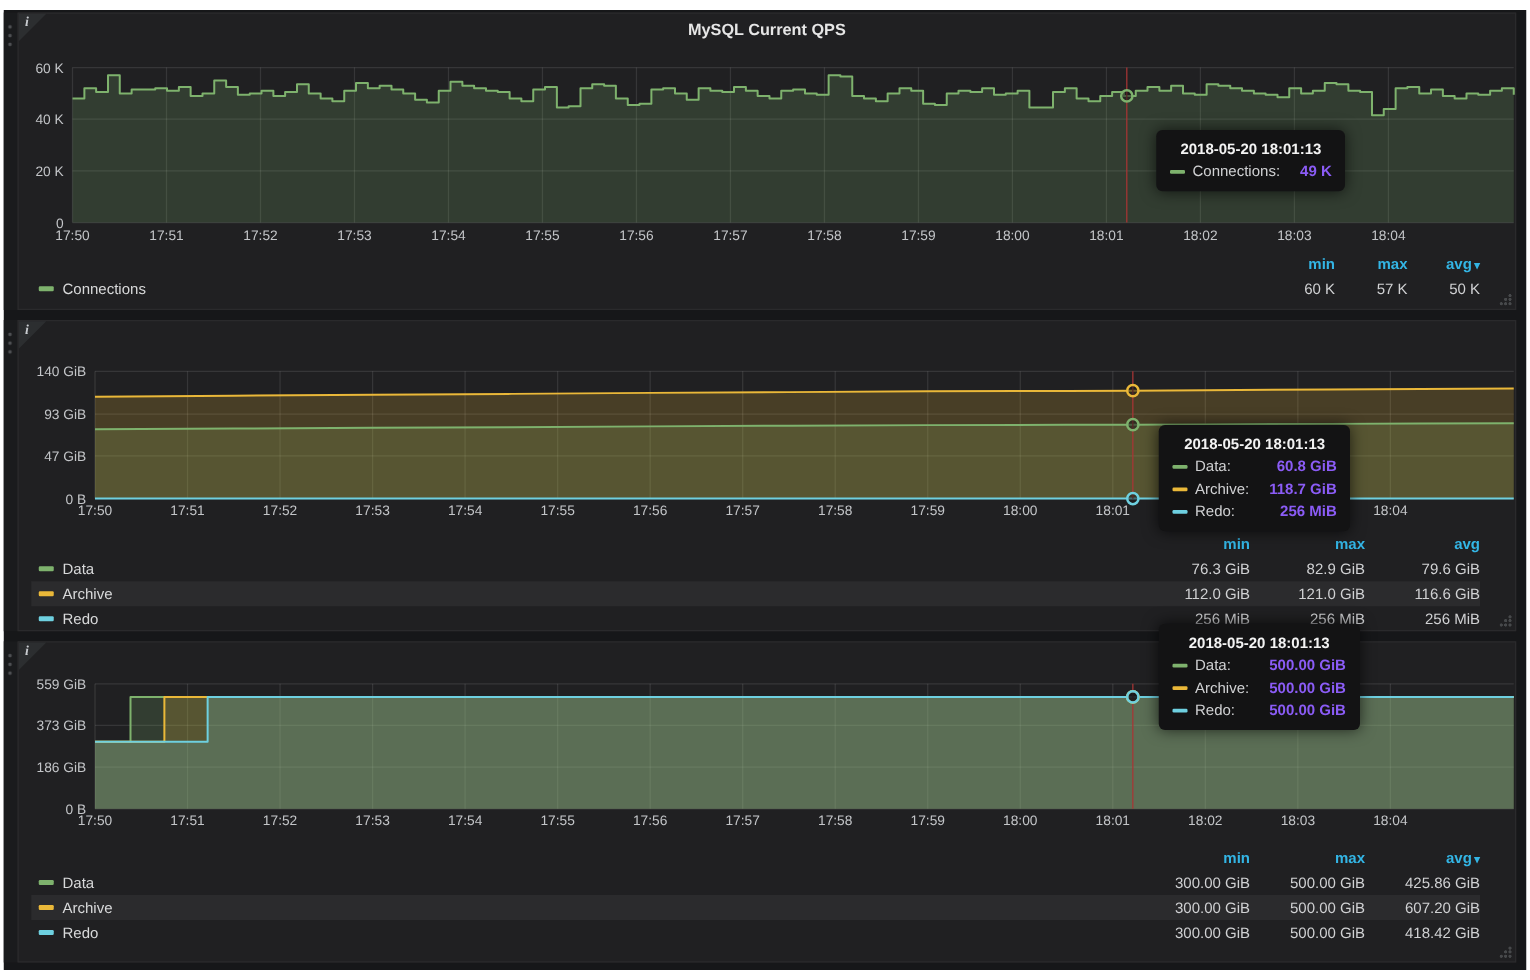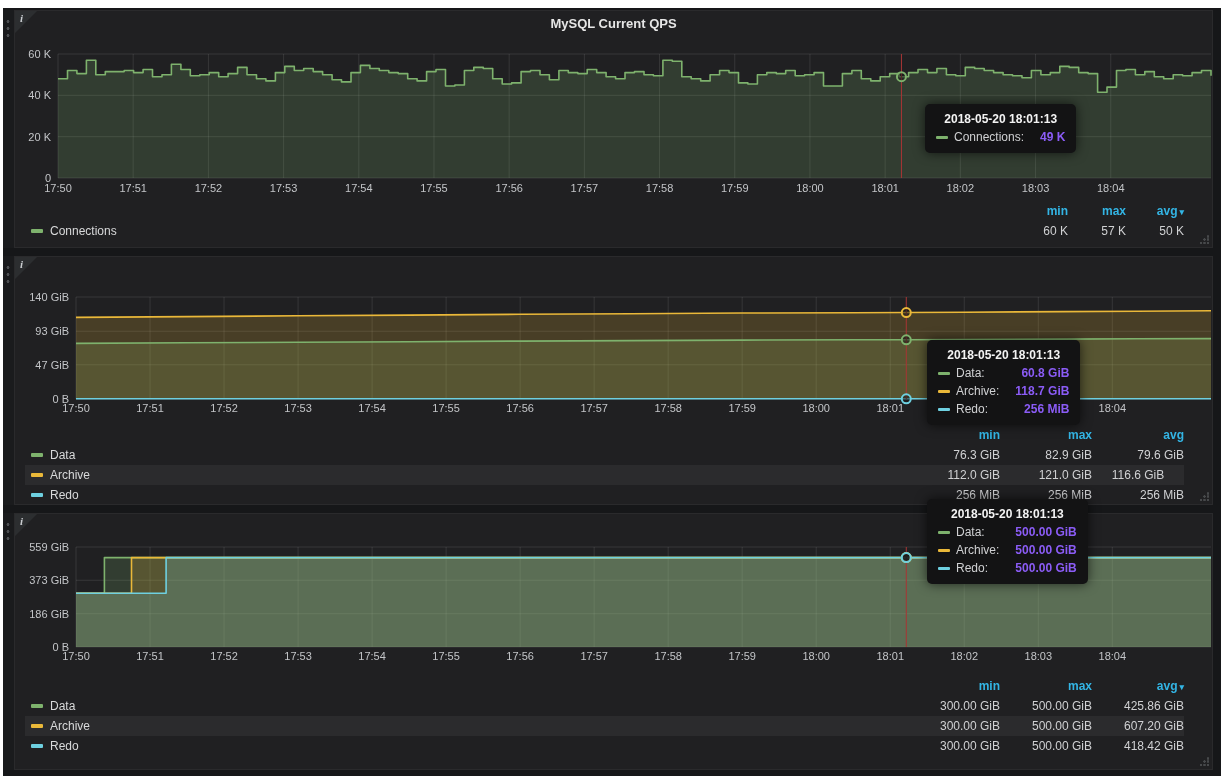--- a/index.html
+++ b/index.html
@@ -252,21 +252,21 @@
             <span class="lstat" style="width: 92px;">76.3 GiB</span>
             <span class="lstat" style="width: 92px;">82.9 GiB</span>
             <span class="lstat" style="width: 92px;">79.6 GiB</span>
           </div>
           <div class="lrow striped">
             <span class="lswatch" style="background: rgb(234, 184, 57);"></span>
             <span class="lname">Archive</span>
             <span class="lspacer"></span>
             <span class="lstat" style="width: 92px;">112.0 GiB</span>
             <span class="lstat" style="width: 92px;">121.0 GiB</span>
-            <span class="lstat" style="width: 92px; text-align: center;">116.6 GiB</span>
+            <span class="lstat" style="width: 92px;">116.6 GiB</span>
           </div>
           <div class="lrow">
             <span class="lswatch" style="background: rgb(110, 208, 224);"></span>
             <span class="lname">Redo</span>
             <span class="lspacer"></span>
             <span class="lstat" style="width: 92px;">256 MiB</span>
             <span class="lstat" style="width: 92px;">256 MiB</span>
             <span class="lstat" style="width: 92px;">256 MiB</span>
           </div>
         </div>

